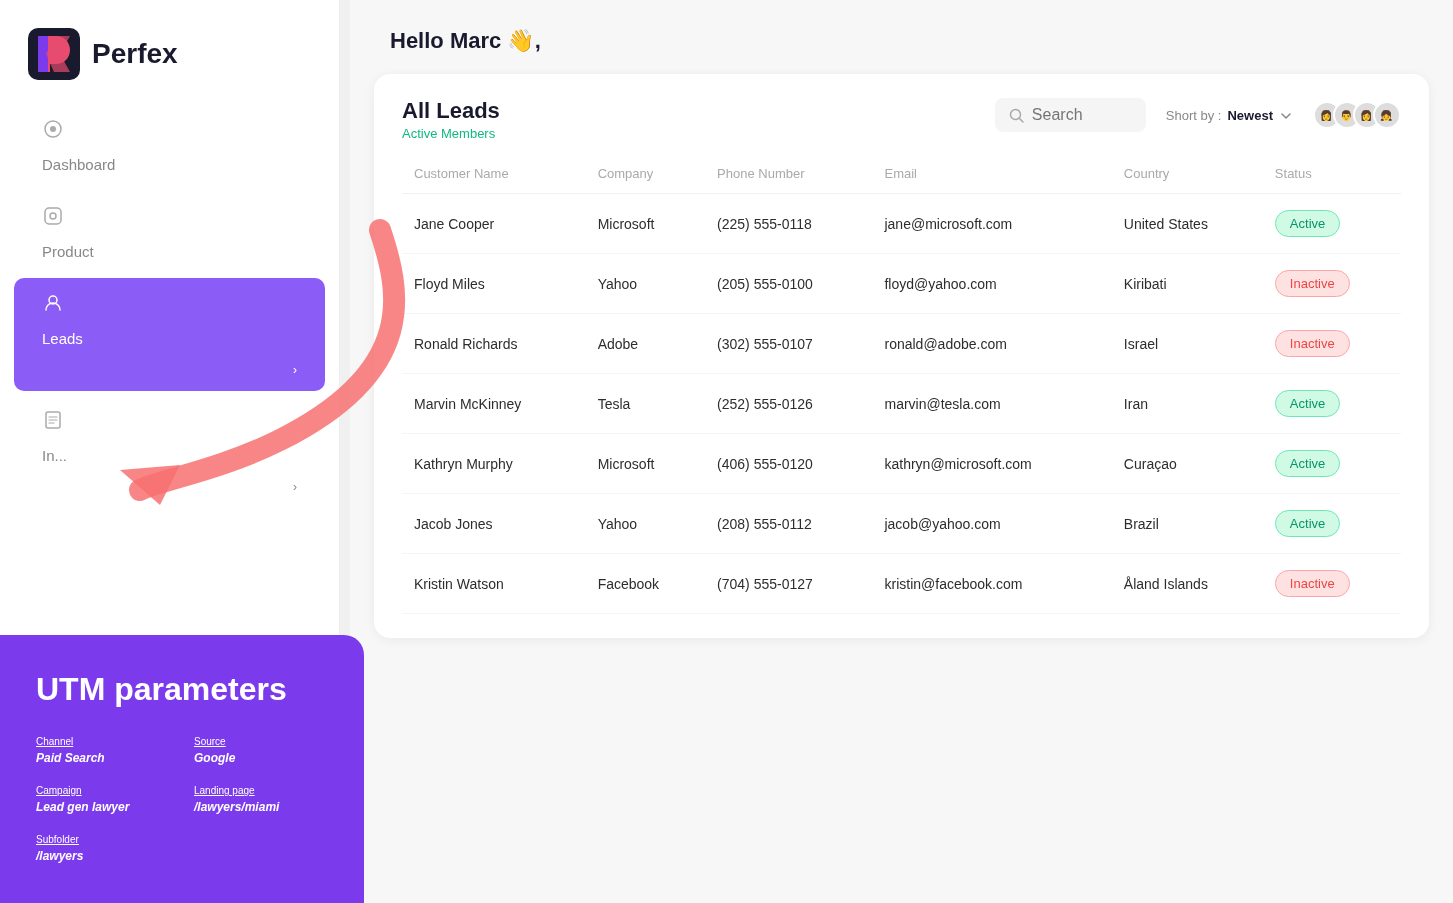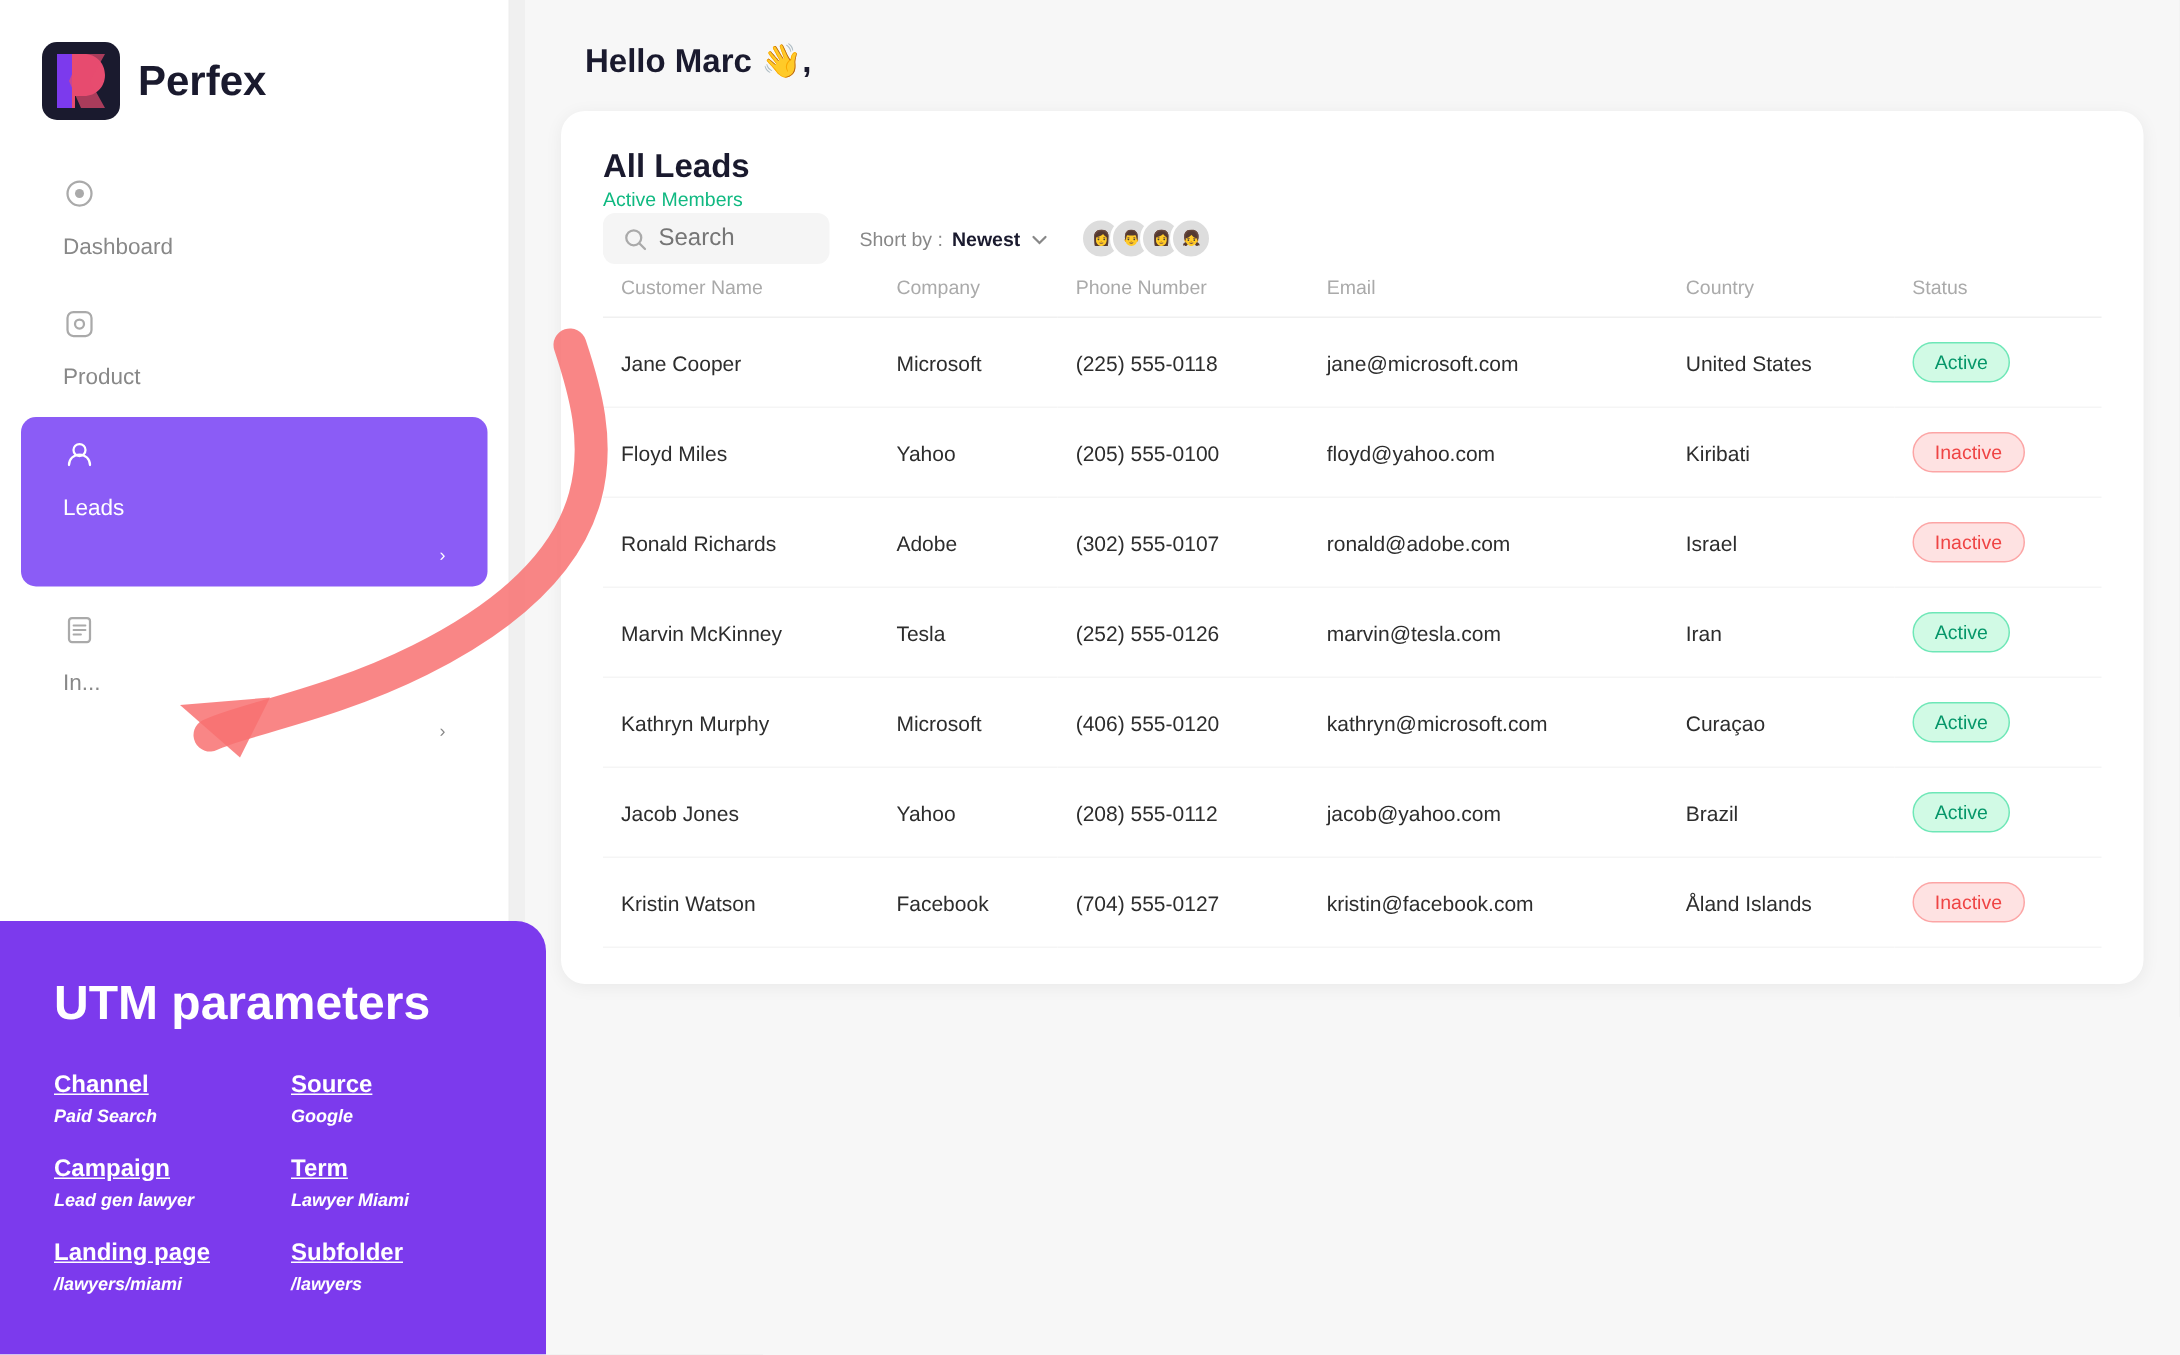--- a/index.html
+++ b/index.html
@@ -91,22 +91,22 @@
       margin-bottom: 28px;
     }
 
     .utm-grid {
       display: grid;
       grid-template-columns: 1fr 1fr;
       gap: 20px 24px;
     }
 
     .utm-item-label {
-      font-size: 16px;
-      font-weight: 700;
+      font-size: 10px;
+      font-weight: 400;
       color: #fff;
       text-decoration: underline;
       margin-bottom: 4px;
     }
 
     .utm-item-value {
       font-size: 12px;
       font-weight: 600;
       color: #fff;
       font-style: italic;
@@ -151,21 +151,21 @@
       background: #fff;
       border-radius: 16px;
       padding: 24px 28px;
       box-shadow: 0 2px 12px rgba(0,0,0,0.06);
     }
 
     .table-header {
       display: flex;
       align-items: flex-start;
       justify-content: space-between;
-      flex-direction: column;
+      margin-bottom: 16px;
     }
 
     .table-title-area {}
     .table-title {
       font-size: 22px;
       font-weight: 700;
       color: #1a1a2e;
     }
     .active-members-link {
       font-size: 13px;
@@ -342,24 +342,20 @@
       <div class="utm-item-label">Channel</div>
       <div class="utm-item-value">Paid Search</div>
     </div>
     <div>
       <div class="utm-item-label">Source</div>
       <div class="utm-item-value">Google</div>
     </div>
     <div>
       <div class="utm-item-label">Campaign</div>
       <div class="utm-item-value">Lead gen lawyer</div>
-    </div>
-    <div>
-      <div class="utm-item-label">Term</div>
-      <div class="utm-item-value">Lawyer Miami</div>
     </div>
     <div>
       <div class="utm-item-label">Landing page</div>
       <div class="utm-item-value">/lawyers/miami</div>
     </div>
     <div>
       <div class="utm-item-label">Subfolder</div>
       <div class="utm-item-value">/lawyers</div>
     </div>
   </div>

